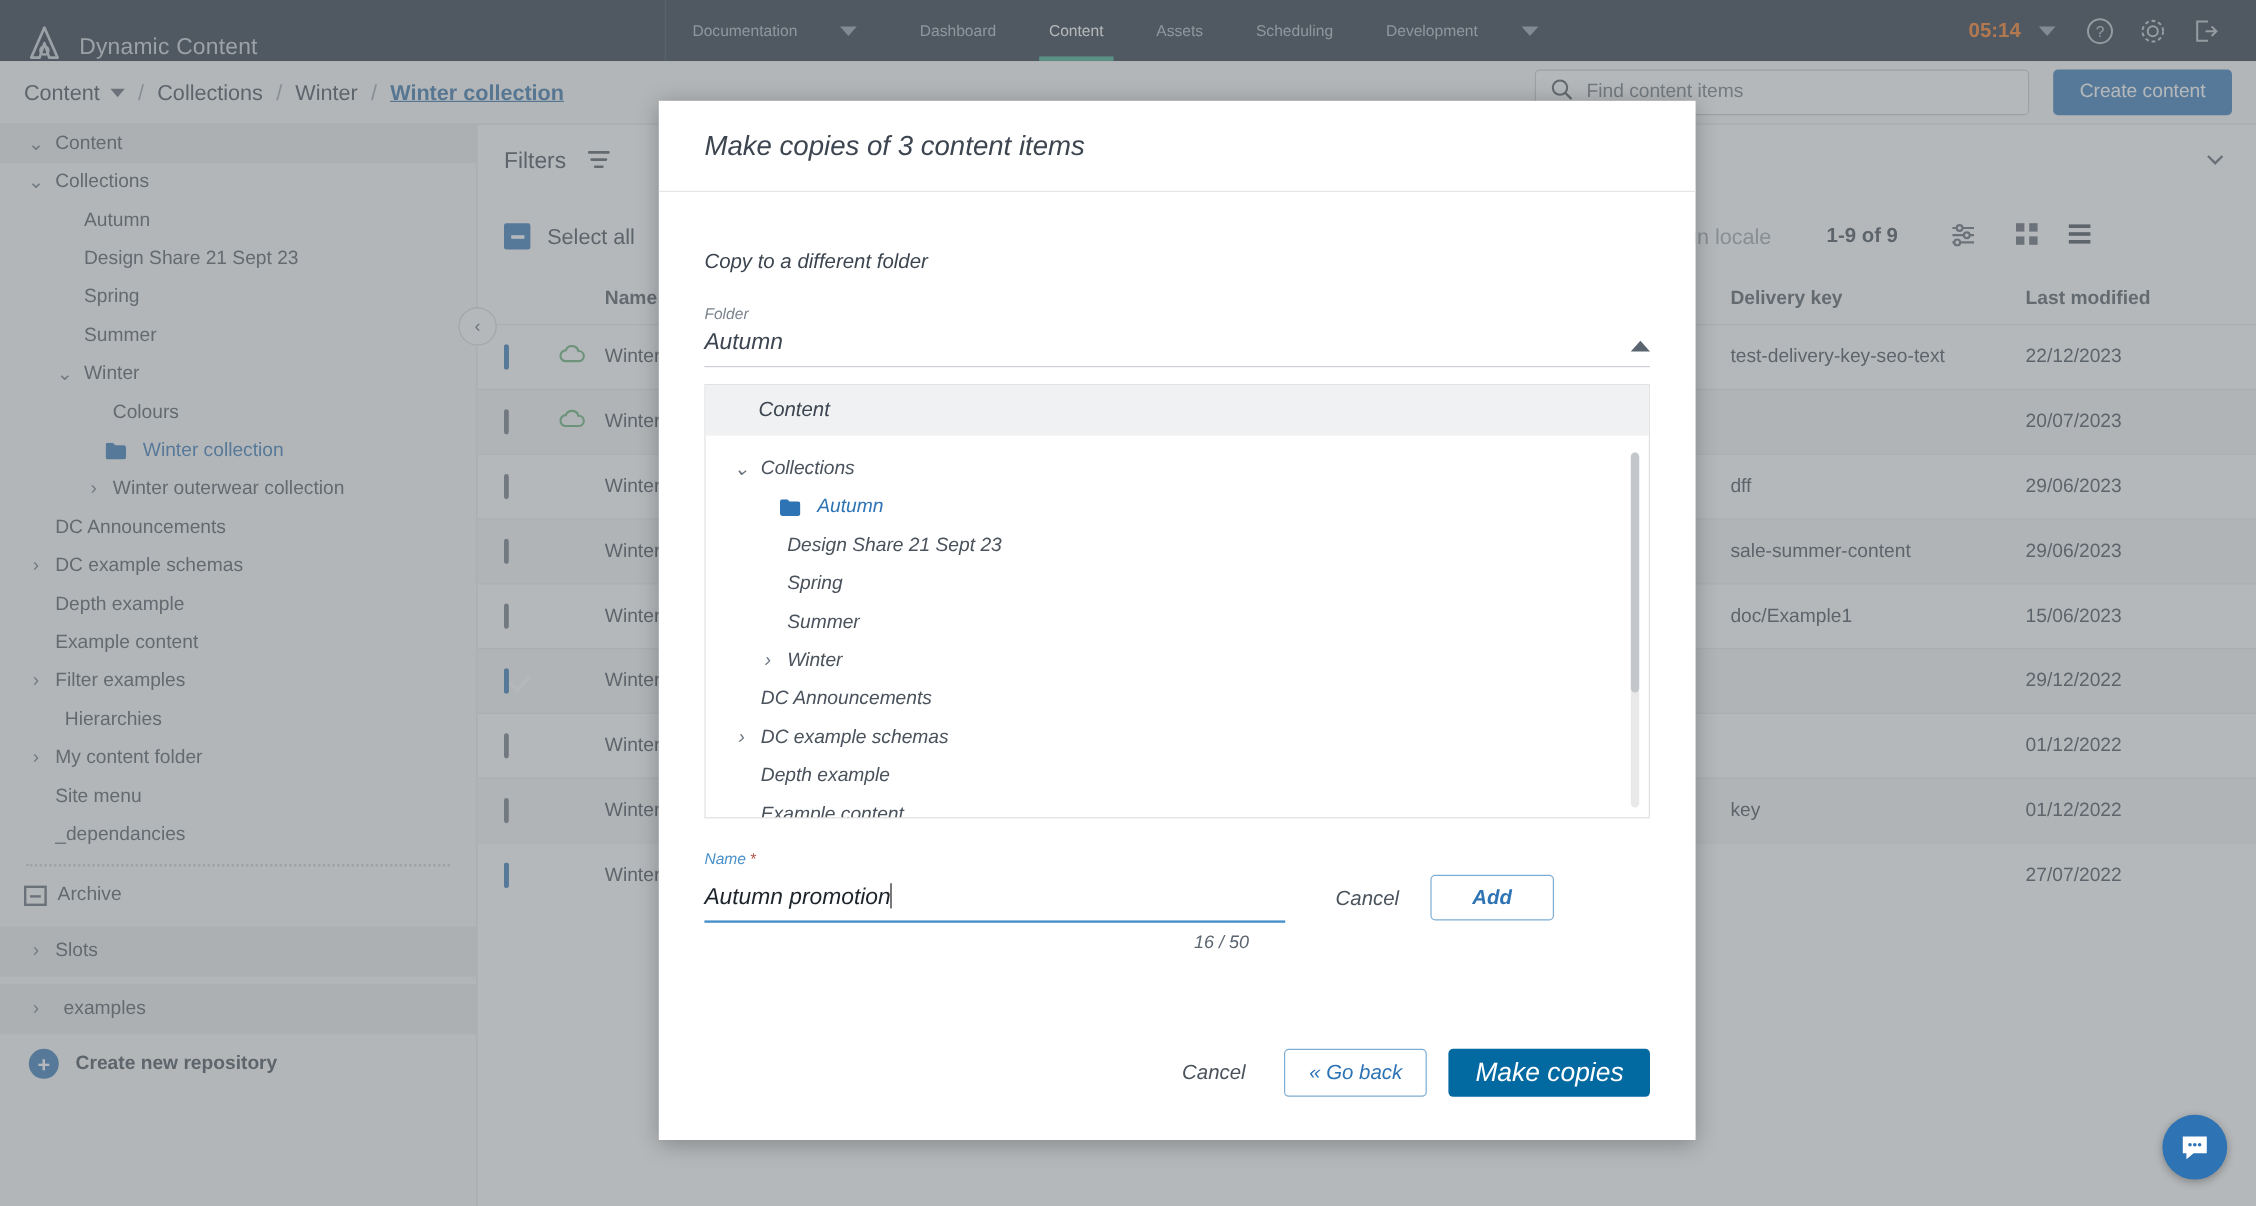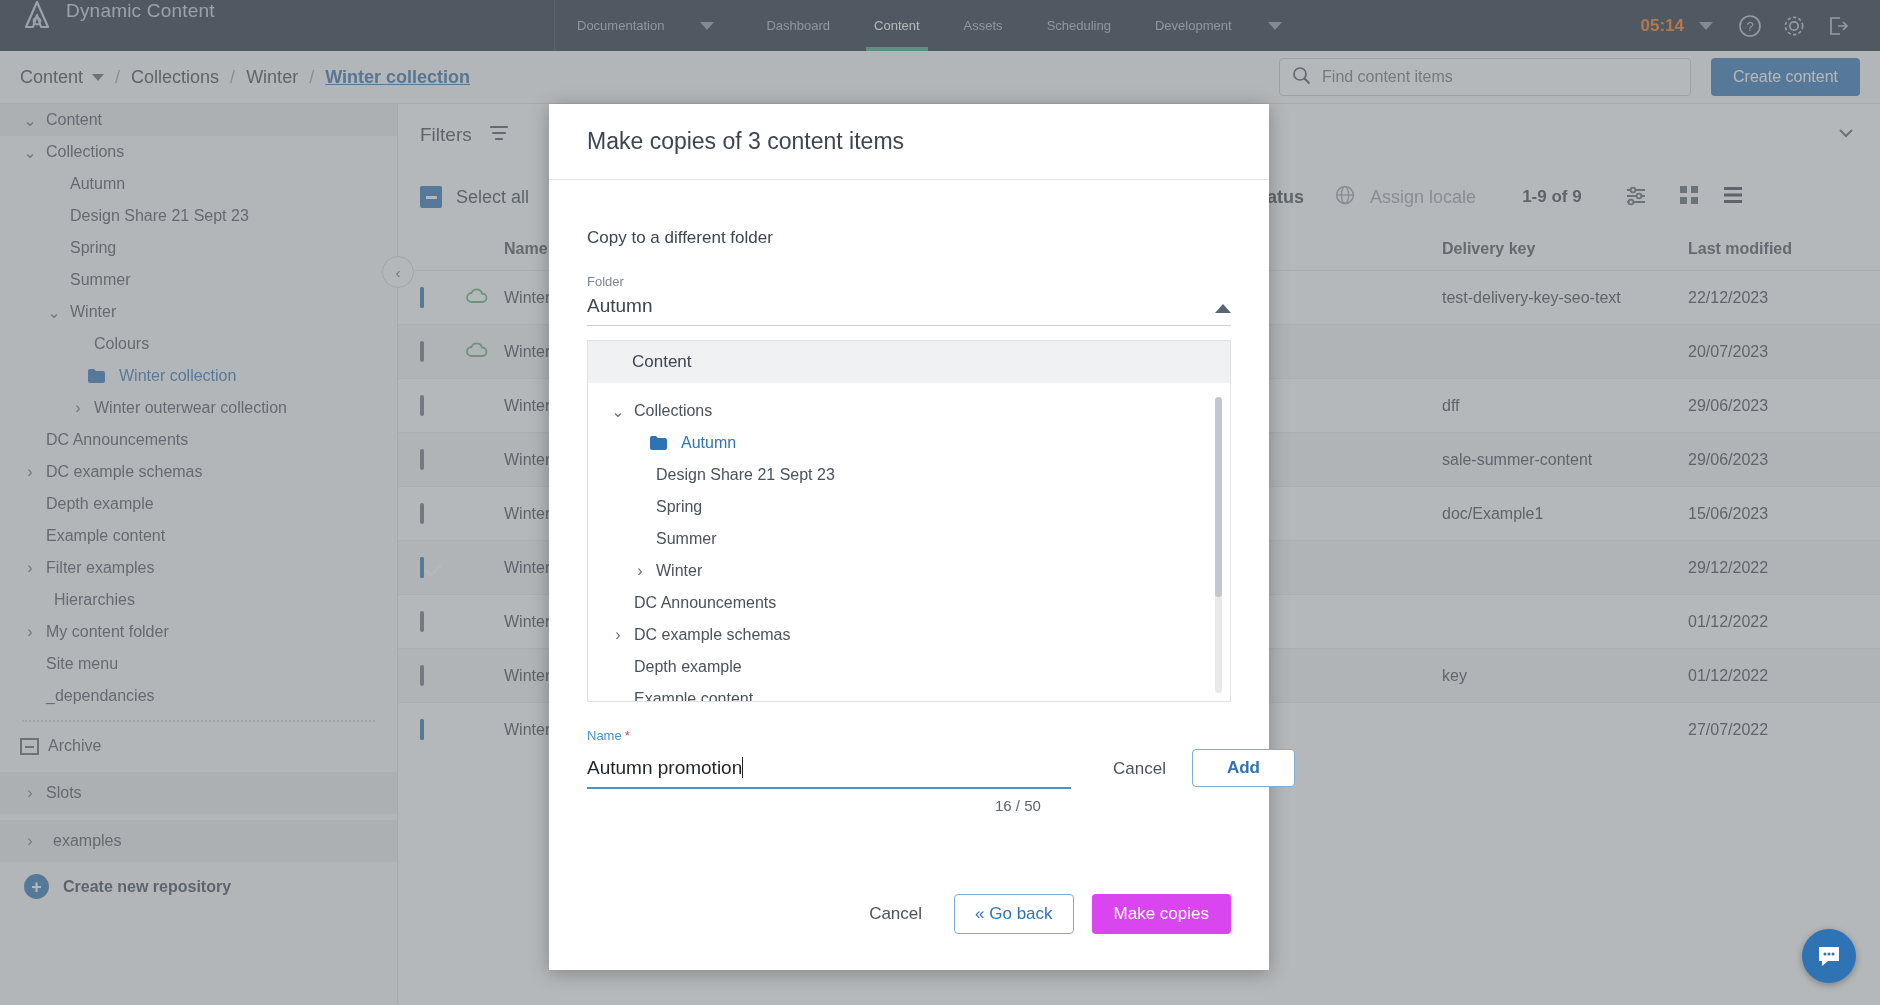--- a/index.html
+++ b/index.html
@@ -9,21 +9,21 @@
     overflow: hidden;
     background: #ffffff;
   }
   #app { position: relative; width: 1880px; height: 1005px; }
 
   
   .topnav {
     position: absolute; top: 0; left: 0; width: 1880px; height: 51px;
     background: #1f2d3a; display: flex; align-items: center;
   }
-  .brand { display: flex; align-items: flex-start; height: 51px; width: 555px; padding-left: 22px;
+  .brand { display: flex; align-items: flex-end; height: 51px; width: 555px; padding-left: 22px;
            border-right: 1px solid #33414e; }
   .brand-logo { width: 30px; height: 30px; margin-right: 14px; flex: 0 0 auto; }
   .brand-name { color: #c6ced6; font-size: 19px; letter-spacing: .2px; }
   .nav-items { display: flex; align-items: center; height: 51px; }
   .nav-item {
     color: #aab6c1; font-size: 13px; height: 51px; display: flex; align-items: center;
     padding: 0 22px; position: relative; white-space: nowrap;
   }
   .nav-item.active { color: #ffffff; }
   .nav-item.active::after {
@@ -131,23 +131,23 @@
   .c-name { flex: 1 1 auto; }
   .c-type { width: 330px; flex: 0 0 auto; }
   .c-key { width: 246px; flex: 0 0 auto; }
   .c-mod { width: 170px; flex: 0 0 auto; }
 
   
   .overlay {
     position: absolute; inset: 0; background: rgba(120,125,130,0.55); z-index: 10;
   }
   .modal {
-    position: absolute; left: 549px; top: 104px; width: 720px; height: 866px;
+    position: absolute; left: 549px; top: 84px; width: 864px; height: 866px;
     background: #ffffff; box-shadow: 0 3px 18px rgba(0,0,0,.28); z-index: 11;
-    display: flex; flex-direction: column;
+    display: flex; flex-direction: column; font-style: italic;
   }
   .modal-head {
     height: 76px; display: flex; align-items: center; padding: 0 38px;
     border-bottom: 1px solid #e6e6e6; flex: 0 0 auto;
   }
   .modal-title { font-size: 23px; color: #3c4550; }
   .modal-body { flex: 1 1 auto; padding: 26px 38px 0 38px; position: relative; }
   .copy-label { font-size: 17px; color: #3c4550; margin-top: 22px; }
   .field-label { font-size: 13px; color: #7b848e; margin-top: 26px; }
   .field-label.blue { color: #4a90c9; }
@@ -194,22 +194,22 @@
   .modal-foot {
     flex: 0 0 auto; height: 112px; display: flex; align-items: center; justify-content: flex-end;
     padding: 0 38px; gap: 18px;
   }
   .foot-cancel { font-size: 17px; color: #4a525c; padding: 0 14px; }
   .btn-goback {
     height: 40px; border: 1px solid #7cadd4; color: #2e74b5; border-radius: 4px;
     display: flex; align-items: center; padding: 0 20px; font-size: 17px; background: #fff;
   }
   .btn-makecopies {
-    height: 40px; background: #d946ef; color: #fff; border-radius: 4px; display: flex;
-    align-items: center; padding: 16px 22px; font-size: 17px;
+    height: 40px; background: #0369a1; color: #fff; border-radius: 4px; display: flex;
+    align-items: center; padding: 16px 22px; font-size: 22px;
   }
   .chat-fab {
     position: absolute; right: 24px; bottom: 22px; width: 54px; height: 54px; border-radius: 50%;
     background: #2e74b5; display: flex; align-items: center; justify-content: center; z-index: 12;
     box-shadow: 0 2px 7px rgba(0,0,0,.3);
   }
   .cloud-ic { color: #5fae72; }
 </style>
 </head>
 <body>

